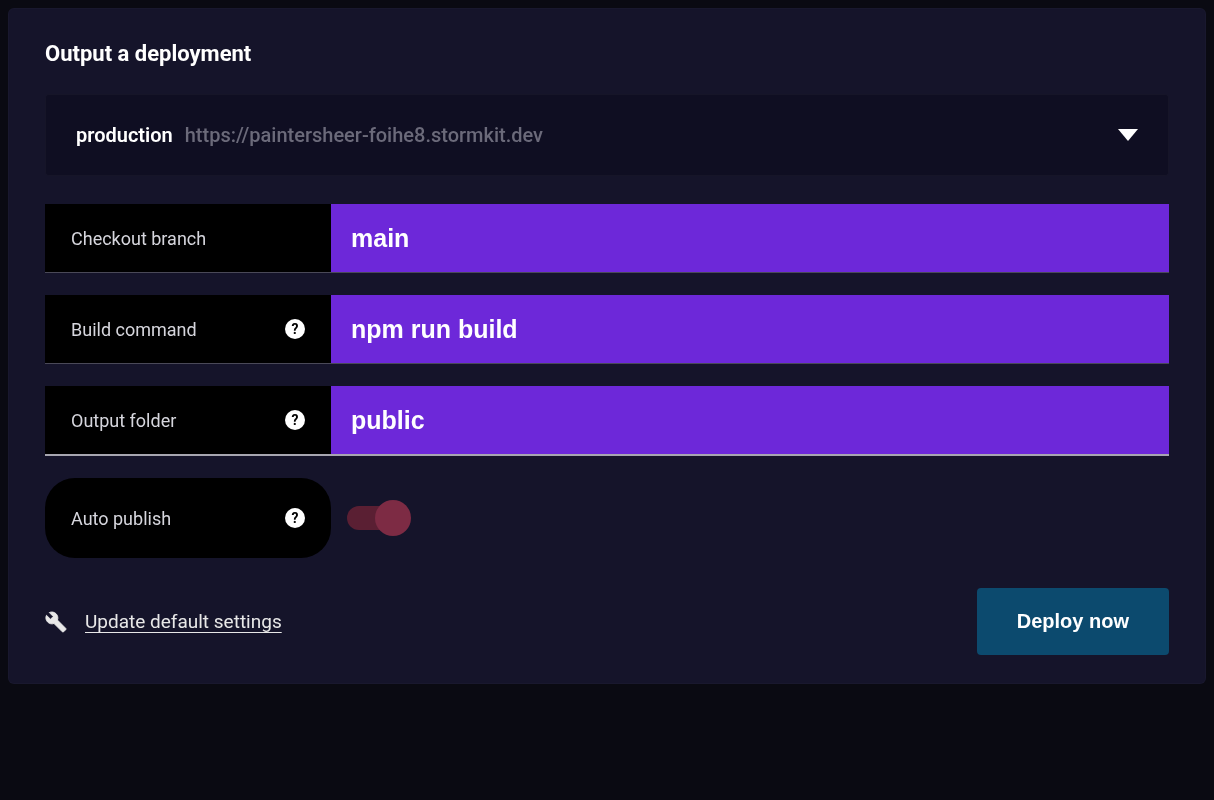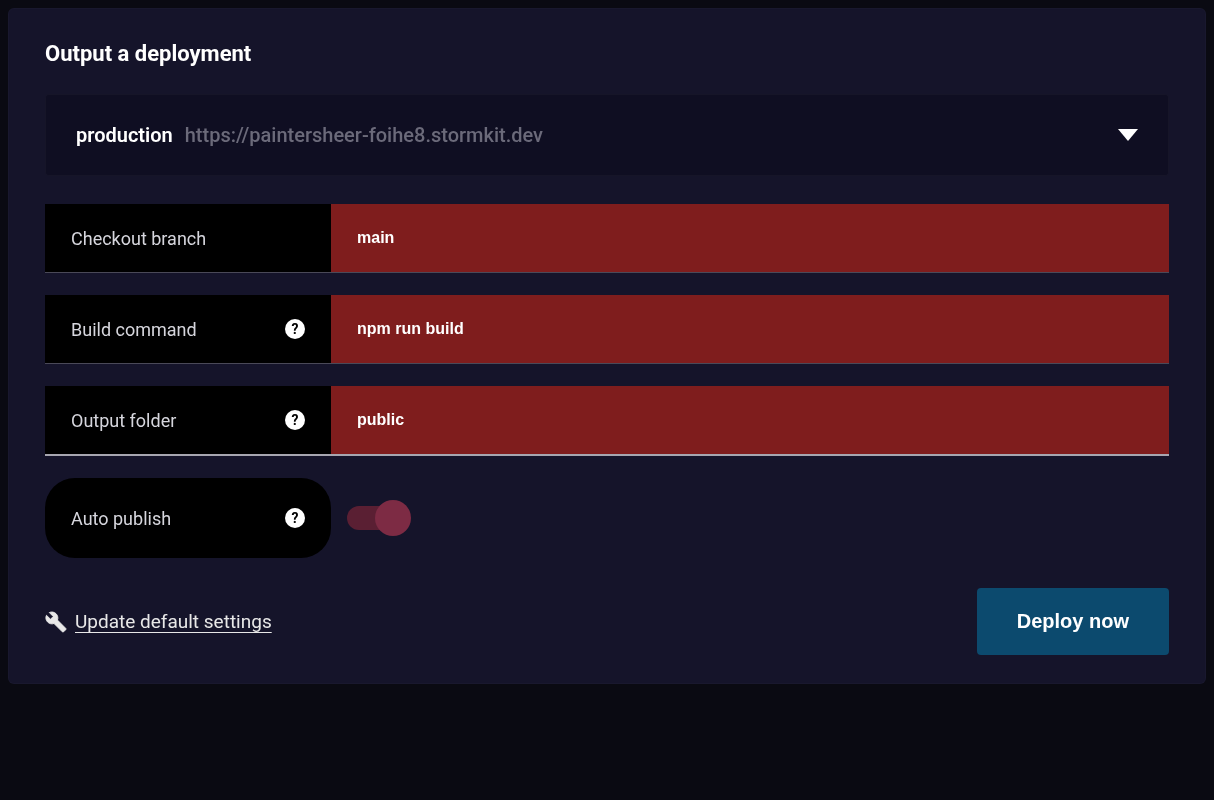--- a/index.html
+++ b/index.html
@@ -65,25 +65,25 @@
     padding: 0 26px;
     height: 68px;
     display: flex;
     align-items: center;
     justify-content: space-between;
     font-size: 18px;
     color: #d6d6dd;
   }
   .row-value {
     flex: 1;
-    background: #7f1d1d;
-    padding: 0 26px;
-    display: flex;
-    align-items: center;
-    font-size: 16px;
+    background: #6d28d9;
+    padding: 0 20px;
+    display: flex;
+    align-items: center;
+    font-size: 25px;
     font-weight: 600;
     color: #ffffff;
     border: none;
     outline: none;
   }
   .row.toggle-row { border-bottom: none; }
   .row.toggle-row .row-label { height: 80px; border-radius: 30px; }
   .help-icon {
     width: 20px; height: 20px;
     border-radius: 50%;
@@ -122,21 +122,21 @@
   }
   .footer {
     display: flex;
     align-items: center;
     justify-content: space-between;
     margin-top: 30px;
   }
   .settings-link {
     display: flex;
     align-items: center;
-    gap: 8px;
+    gap: 18px;
     color: #e8e8e8;
     text-decoration: none;
     cursor: pointer;
   }
   .settings-link span {
     font-size: 19px;
     text-decoration: underline;
     text-underline-offset: 4px;
   }
   .wrench-icon {

